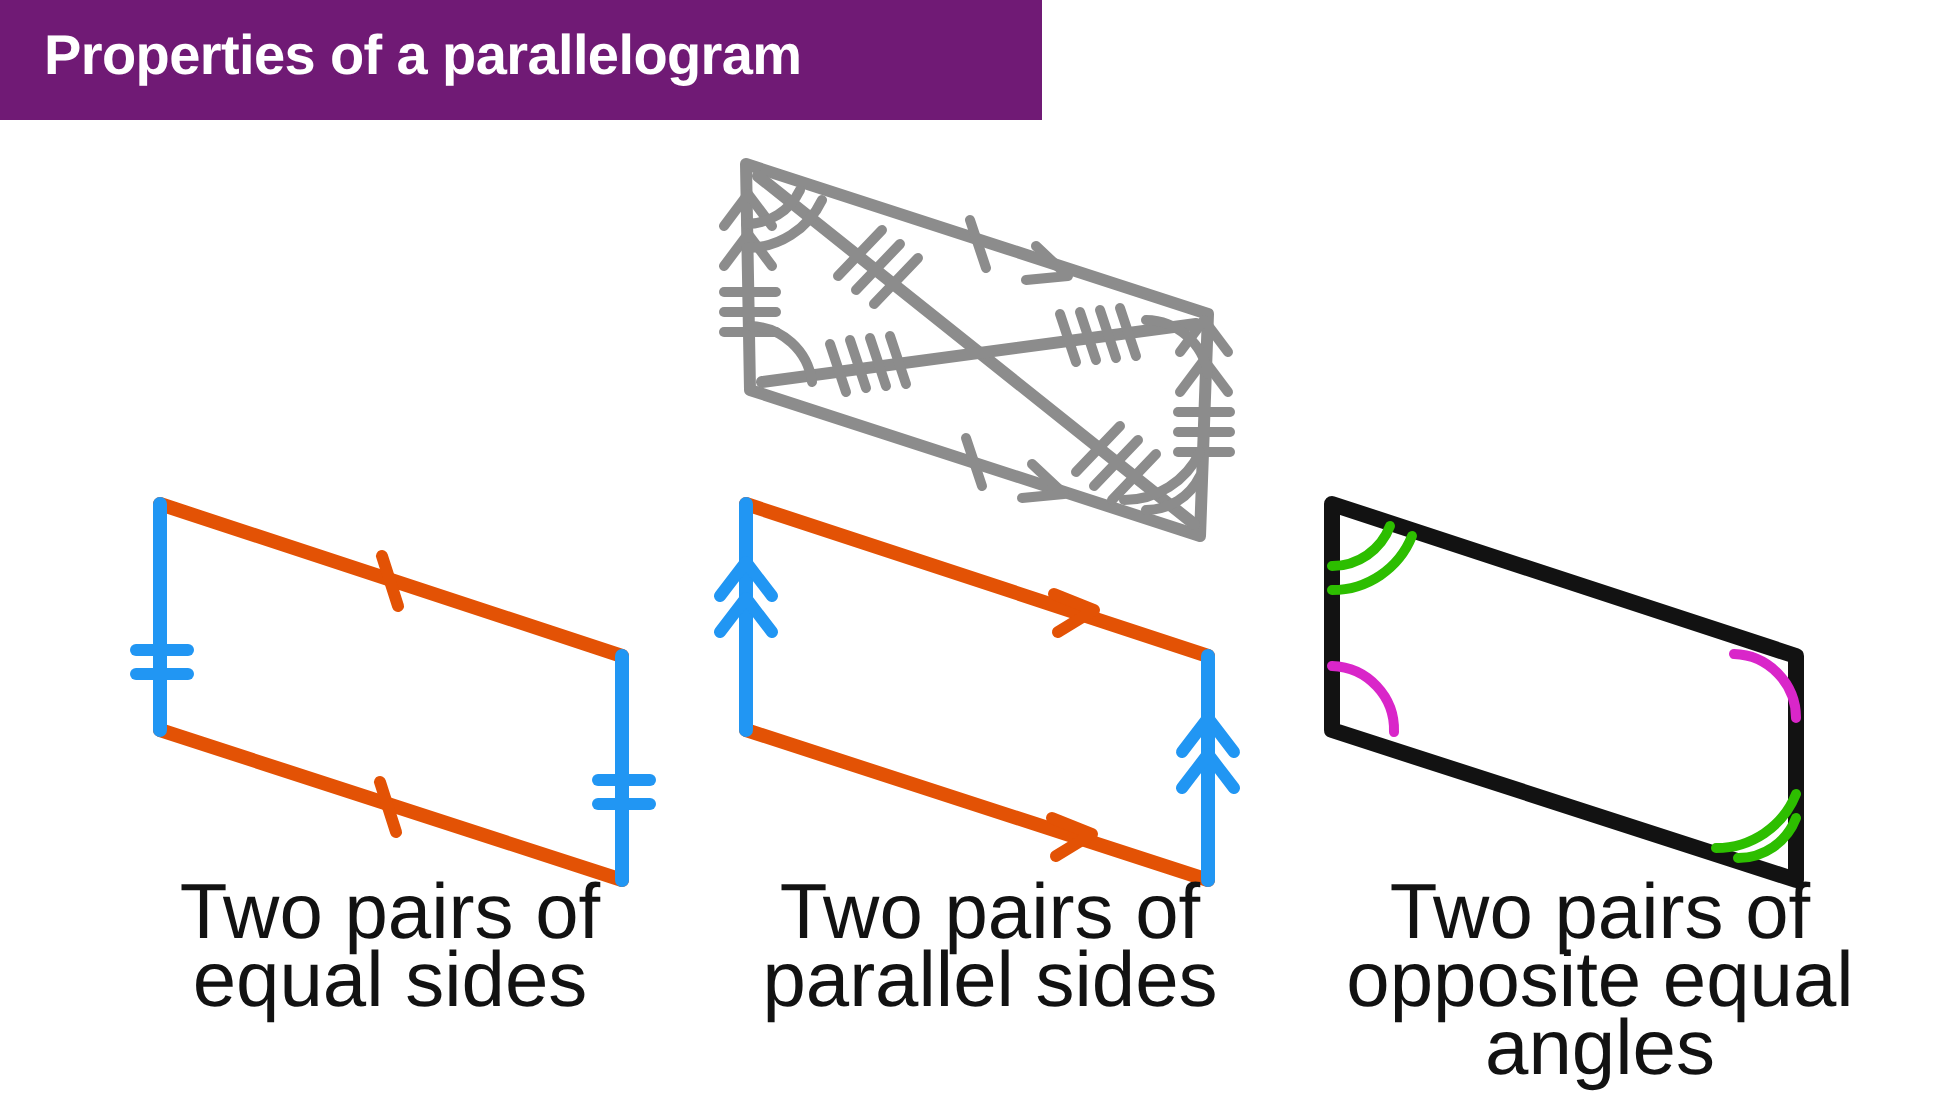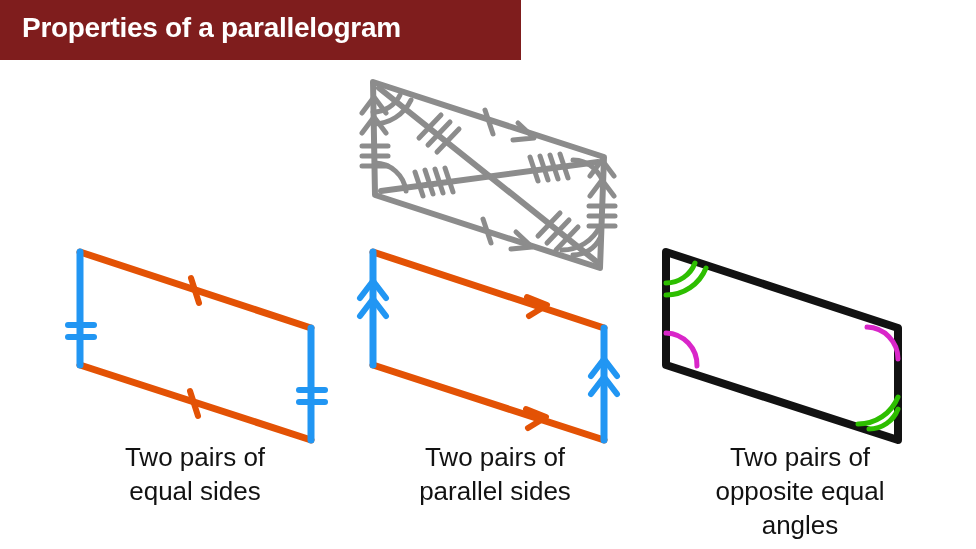--- a/index.html
+++ b/index.html
@@ -16,21 +16,21 @@
     background: #ffffff;
   }
 
   
   #title-bar {
     position: absolute;
     left: 0;
     top: 0;
     width: 521px;
     height: 60px;
-    background: #7f1d1d;
+    background: #701a75;
     box-sizing: border-box;
   }
   #title-text {
     position: absolute;
     left: 22px;
     top: 12px;
     font-size: 28px;
     font-weight: bold;
     color: #ffffff;
     letter-spacing: -0.3px;
@@ -48,21 +48,21 @@
   }
   #stage svg {
     display: block;
   }
 
   
   .caption {
     position: absolute;
     text-align: center;
     color: #121212;
-    font-size: 26px;
+    font-size: 39px;
     line-height: 34px;
     font-family: "Liberation Sans", sans-serif;
     white-space: pre-line;
   }
   #caption-equal-sides   { left: 45px;  top: 440px; width: 300px; }
   #caption-parallel-sides{ left: 345px; top: 440px; width: 300px; }
   #caption-opposite-angles{left: 645px; top: 440px; width: 310px; }
 </style>
 </head>
 <body>

